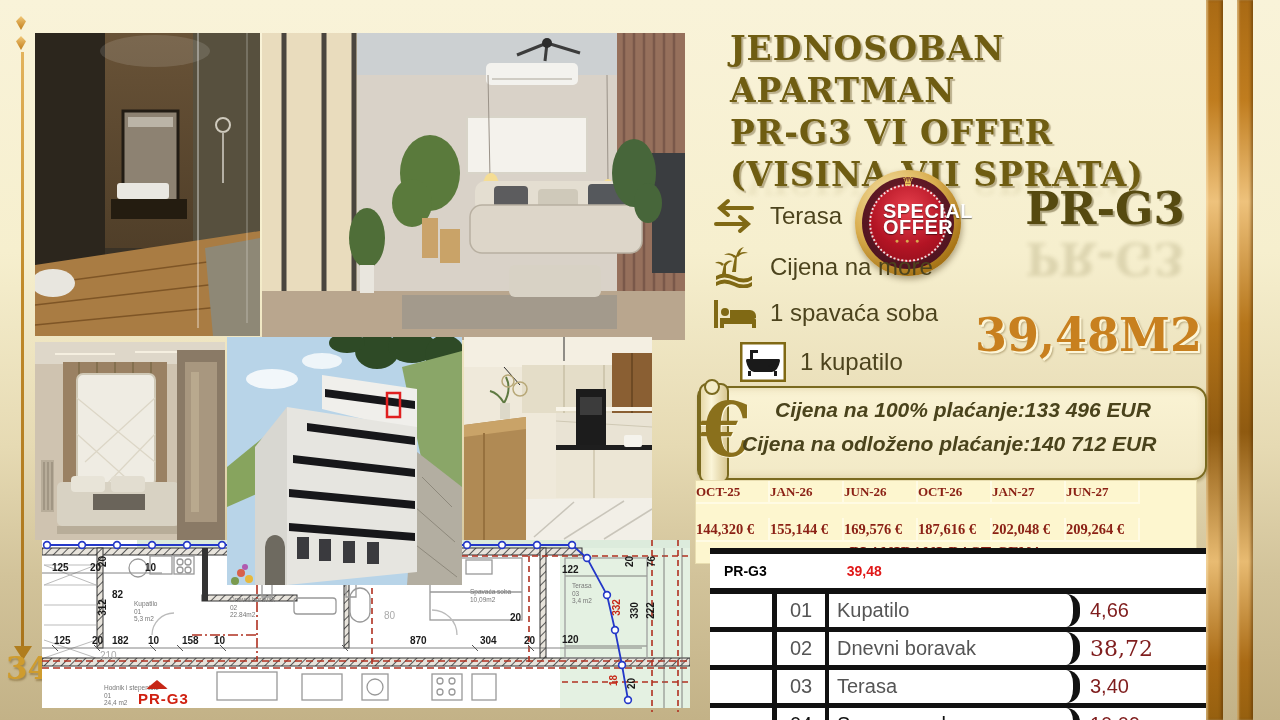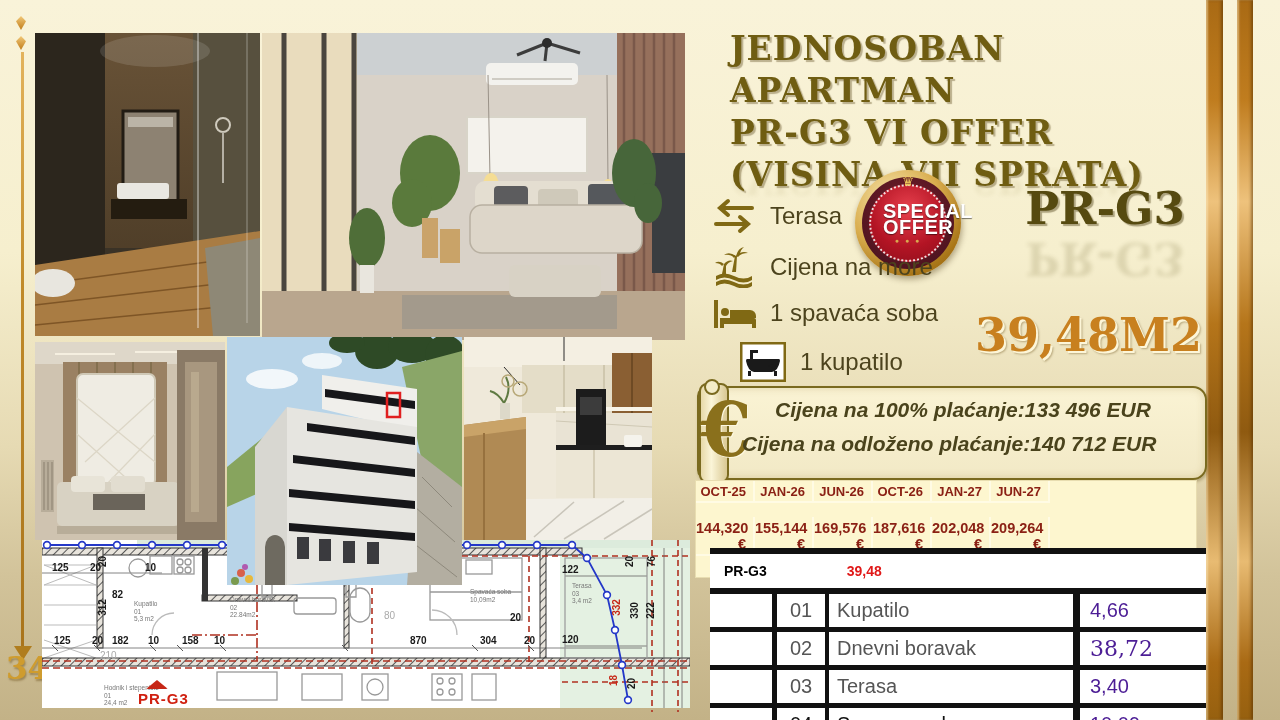--- a/index.html
+++ b/index.html
@@ -74,41 +74,41 @@
   .scroll-curl:before{content:"";position:absolute;left:3px;top:-6px;width:12px;height:12px;
     border:2px solid #7a6a1f;border-radius:50%;background:#f3ecc8;}
   .euro-big{left:700px;top:388px;font-size:74px;line-height:84px;font-weight:bold;
     color:#8a701c;font-family:"DejaVu Serif",serif;text-shadow:1px 1px 0 #fdf8e0;}
   .price-line{position:absolute;font-weight:bold;font-style:italic;font-size:21px;
     color:#4a431c;white-space:nowrap;}
   .price-line1{left:775px;top:398px;} .price-line2{left:742px;top:432px;}
 
   
   .ptable{left:695px;top:480px;width:500px;background:#fdf6cf;border:1px solid #e8ddb0;}
-  .prow{display:flex;} .pcell{width:59px;box-sizing:border-box;text-align:right;
+  .prow{display:flex;} .pcell{width:74px;box-sizing:border-box;text-align:left;
     padding:3px 7px 2px 0;border-right:2px solid #fffbe4;border-bottom:2px solid #fffbe4;
-    font-family:Liberation Sans, sans-serif;font-weight:bold;color:#8b2115;}
+    font-family:Liberation Serif, serif;font-weight:bold;color:#8b2115;}
   .phead .pcell{font-size:13px;} .pval .pcell{font-size:14.5px;margin-top:14px;}
   .pfoot{text-align:center;font-family:"DejaVu Serif",serif;font-weight:bold;
     font-size:13.5px;color:#8b2115;padding:2px 0 3px;letter-spacing:.5px;}
 
   
   .rtable{left:710px;top:548px;width:496px;background:#fff;border-top:6px solid #111;
     border-bottom:6px solid #111;font-size:20px;color:#1a1a1a;}
   .rhead{display:flex;align-items:center;height:34px;border-bottom:6px solid #111;}
   .rhead .code{font-weight:bold;font-size:14px;margin-left:14px;color:#000;}
   .rhead .areared{font-weight:bold;font-size:14px;margin-left:80px;color:#e01818;}
   .rrow{display:flex;align-items:stretch;border-bottom:5px solid #111;height:33px;}
   .rrow:last-child{border-bottom:none;}
   .rc0{width:62px;border-right:5px solid #111;}
   .rc1{width:48px;border-right:4px solid #111;display:flex;align-items:center;
     justify-content:center;color:#555;}
   .rc2{flex:1;border-right:7px solid #111;display:flex;align-items:center;
-    padding-left:8px;color:#555;}
-  .rc3{width:116px;display:flex;align-items:center;padding-left:10px;color:#4c1d95;}
+    padding-left:8px;color:#555;border-radius:14px;}
+  .rc3{width:116px;display:flex;align-items:center;padding-left:10px;color:#7f1d1d;}
   .dark{color:#111;} 
   .serifnum{font-family:"DejaVu Serif",serif;font-size:22px;}
 
   
   .plan{left:42px;top:540px;width:648px;height:172px;}
   .plan-label{position:absolute;font-size:6.5px;line-height:7.5px;color:#777;
     white-space:pre-line;}
   .dim{position:absolute;font-size:10px;font-weight:bold;color:#1a1a1a;white-space:nowrap;}
   .dim.rot{transform:rotate(-90deg);transform-origin:center;}
   .dim.red{color:#c62717;} .dim.grey{color:#aaa;font-weight:normal;}

